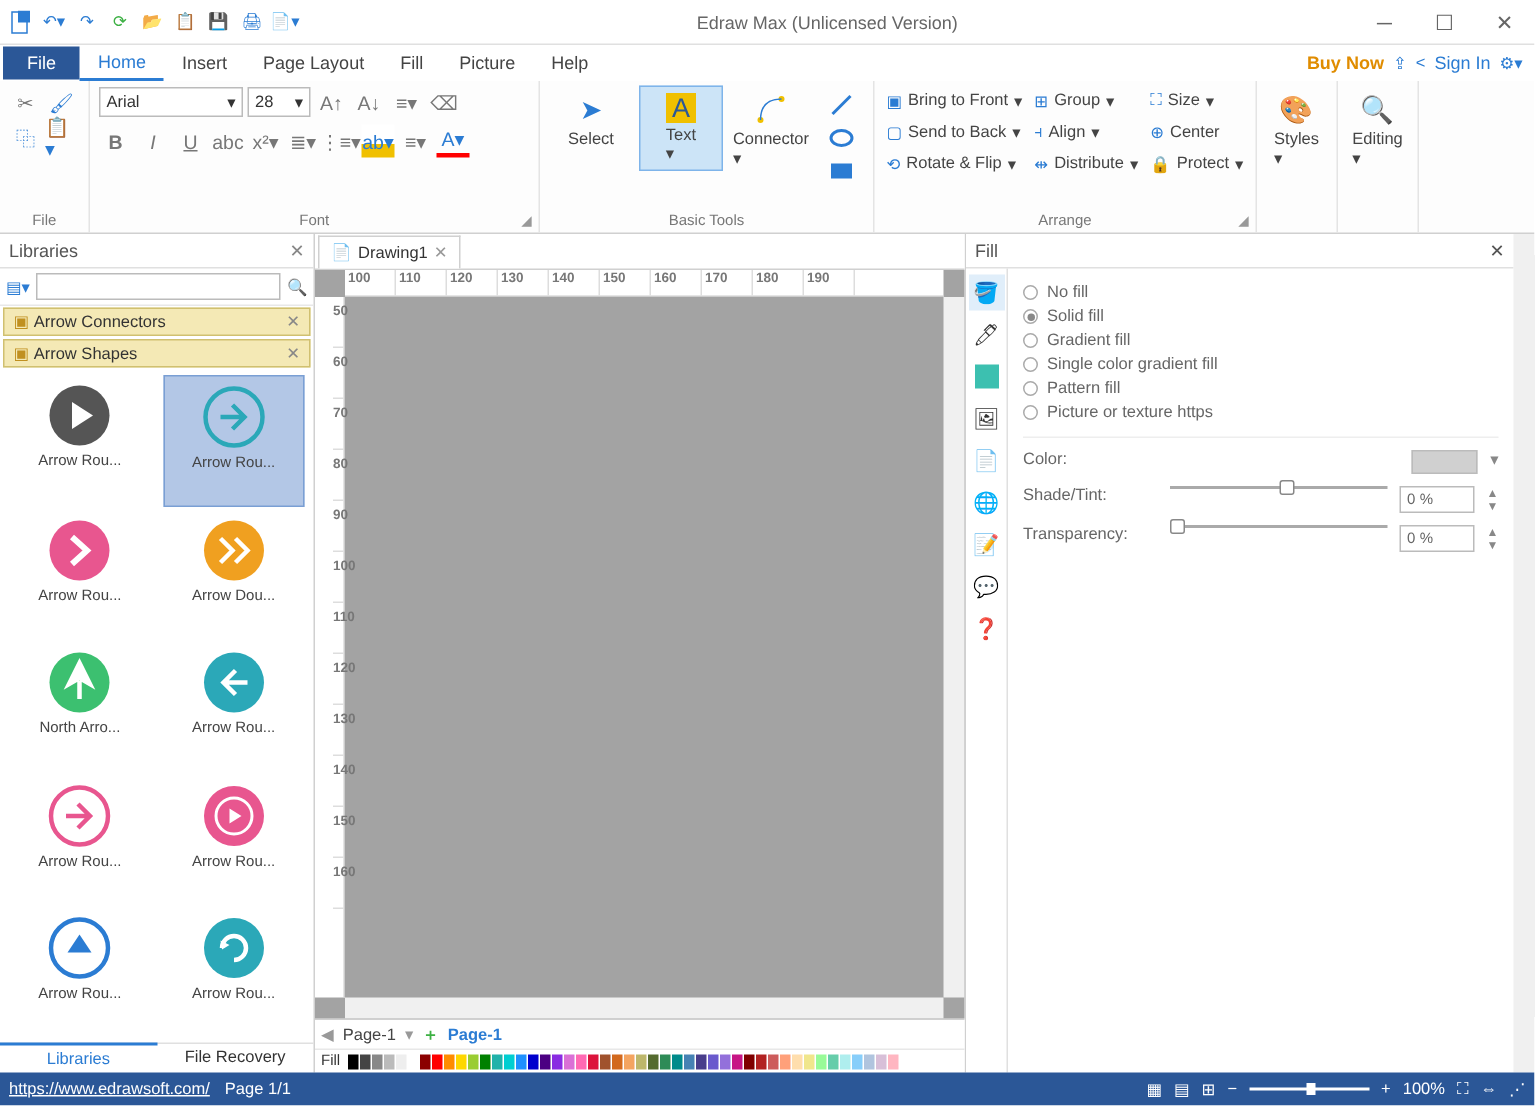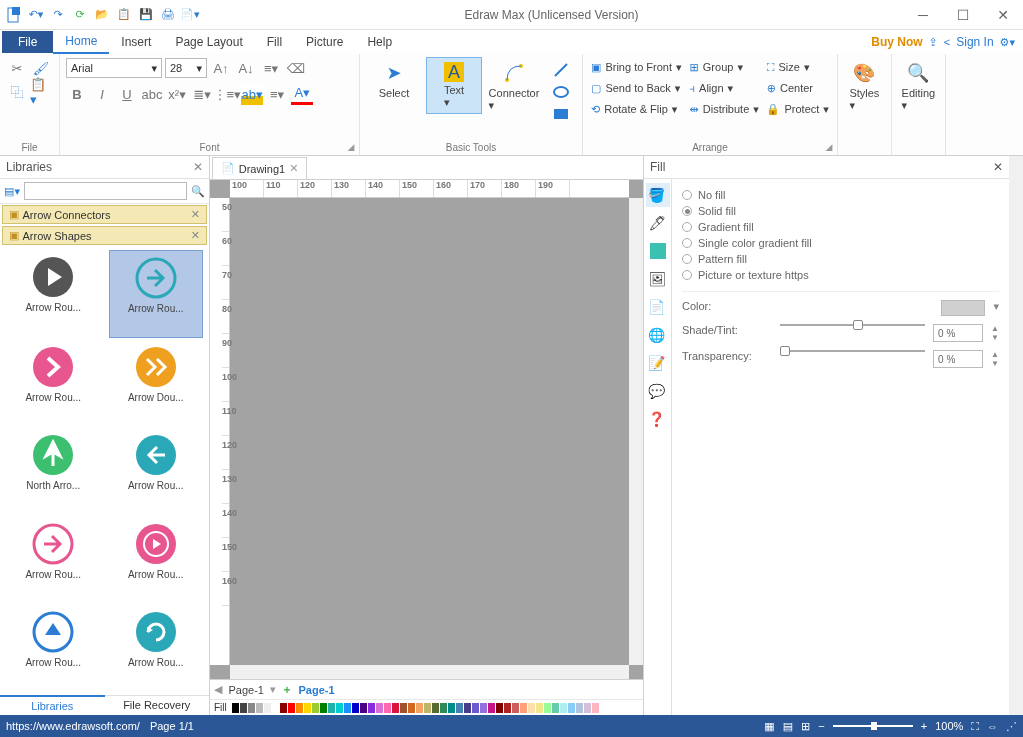--- a/index.html
+++ b/index.html
@@ -74,21 +74,21 @@
 .radio-row { display: flex; align-items: center; gap: 6px; padding: 2px 0; }
 .radio-dot { width: 10px; height: 10px; border: 1px solid #aaa; border-radius: 50%; display: flex; align-items: center; justify-content: center; }
 .radio-dot.checked::after { content: ''; width: 5px; height: 5px; background: #888; border-radius: 50%; }
 .prop-row { display: flex; gap: 8px; }
 .prop-row .label { width: 90px; }
 .slider-track { flex: 1; height: 2px; background: #aaa; position: relative; }
 .slider-thumb { position: absolute; top: -4px; width: 10px; height: 10px; background: #fff; border: 1px solid #888; border-radius: 2px; }
 .spin-box { width: 50px; border: 1px solid #bbb; height: 18px; display: flex; align-items: center; padding: 0 4px; font-size: 10px; background: #fff; }
 .color-swatch-btn { width: 44px; height: 16px; border: 1px solid #bbb; background: #d0d0d0; }
 .statusbar { position: absolute; left: 0; right: 0; bottom: 0; height: 22px; background: #2b5797; color: #fff; display: flex; align-items: center; font-size: 11px; padding: 0 6px; gap: 10px; }
-.statusbar a { color: #fff; }
+.statusbar a { color: #fff; text-decoration: underline; }
 .status-right { margin-left: auto; display: flex; align-items: center; gap: 8px; }
 .zoom-slider { width: 80px; height: 2px; background: #fff; position: relative; }
 .zoom-thumb { position: absolute; top: -3px; left: 38px; width: 6px; height: 8px; background: #fff; }
 svg { display: block; }
 </style>
 </head>
 <body>
 
 <div class="titlebar">
   <div class="qat">

